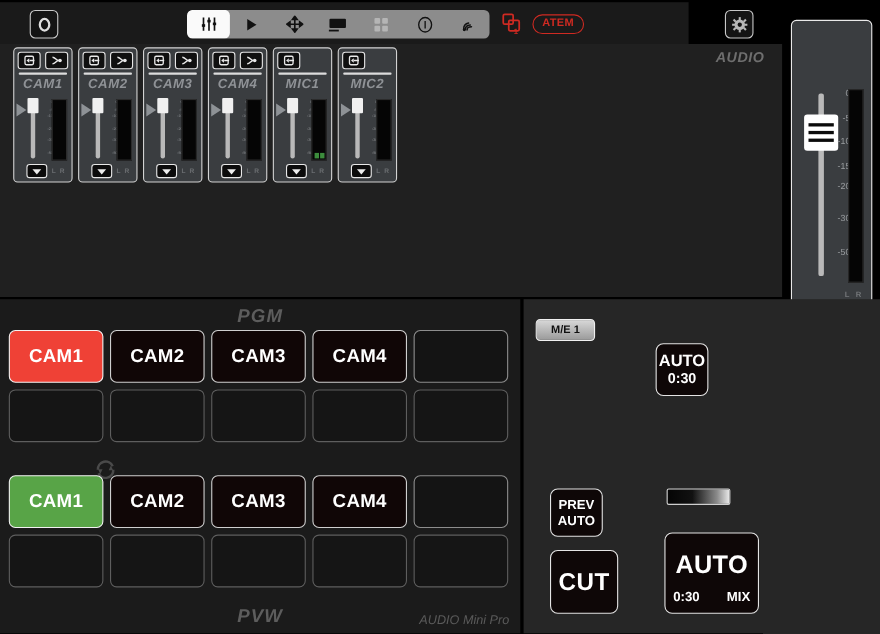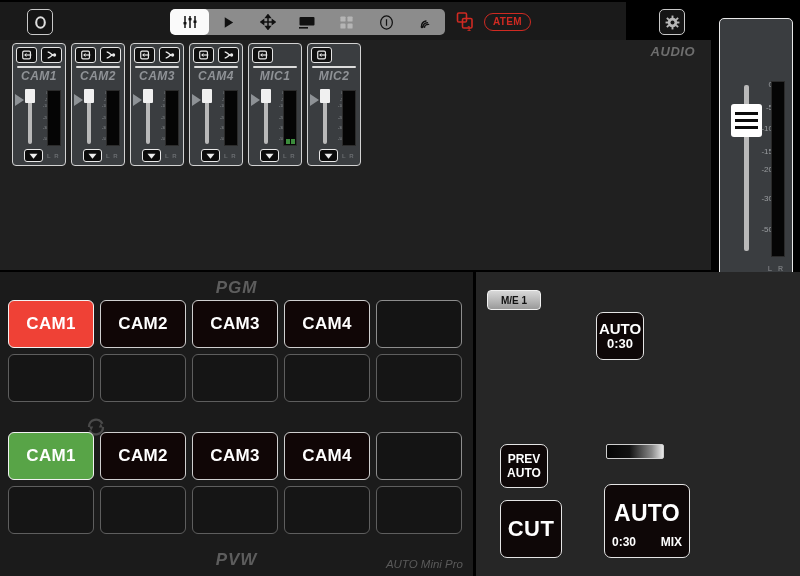--- a/index.html
+++ b/index.html
@@ -720,21 +720,21 @@
       <div class="m-lr">L R</div>
     </div>
   </div>
 
   <div class="divider-h"></div>
   <div class="divider-v"></div>
 
   <div class="switcher">
     <div class="sw-label" style="top:6px">PGM</div>
     <div class="sw-label" style="bottom:6px">PVW</div>
-    <div style="position:absolute;right:10px;bottom:6px;color:#5a5a5a;font-size:11.5px;font-style:italic;">AUTO Mini Pro</div>
+    <div style="position:absolute;right:10px;bottom:6px;color:#5a5a5a;font-size:11.5px;font-style:italic;">AUDIO Mini Pro</div>
 
     <div class="bus" style="top:28px">
       <div class="bus-row">
         <div class="src-btn pgm-on">CAM1</div>
         <div class="src-btn">CAM2</div>
         <div class="src-btn">CAM3</div>
         <div class="src-btn">CAM4</div>
         <div class="src-btn blank2"></div>
       </div>
       <div class="bus-row">

